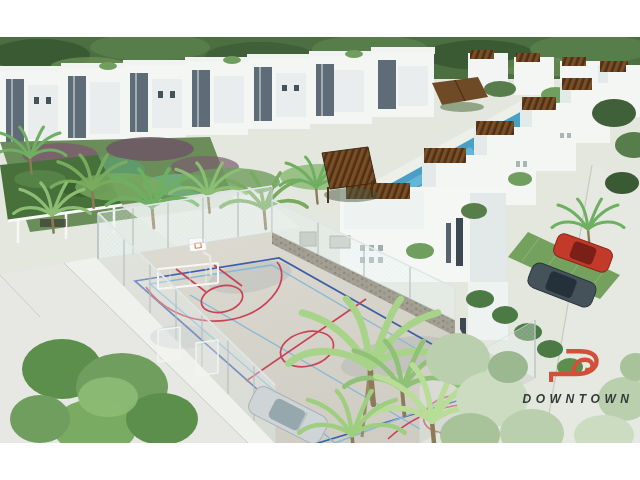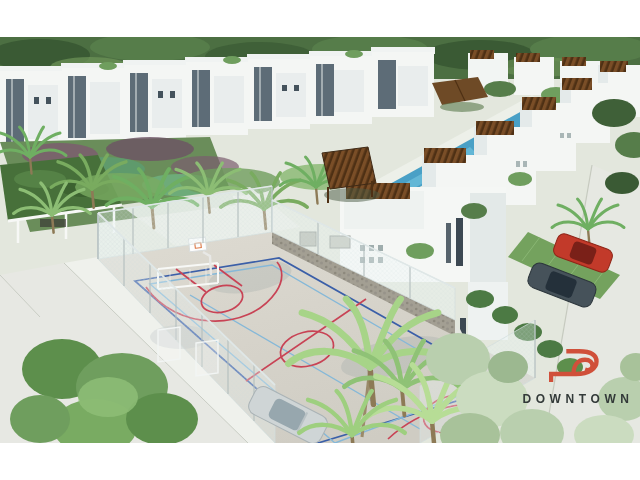--- a/index.html
+++ b/index.html
@@ -1,17 +1,17 @@
 <!DOCTYPE html>
 <html style="--canvas-bg: #ffffff; --tree-band: #4c6f42; --vegetation: #6f9e5e; --house-white: #f4f6f4; --house-shade: #e4eaea; --slate-panel: #5d6c77; --court-surface: #d8d5cc; --court-line-red: #c84355; --court-line-blue: #3b5fa8; --court-line-lightblue: #85b8d8; --pool-blue: #49a0c6; --pergola-brown: #7a4e27; --street: #e7e8e3; --stone-wall: #a39f93; --logo-accent: #d0503a; --logo-text: #333a39;"><head>
 <meta charset="utf-8">
 <style>
   html,body{margin:0;padding:0;background:#888;}
   .stage{position:relative;width:640px;height:480px;background:#ffffff;overflow:hidden;
-         font-family:"Liberation Sans",sans-serif;}
+         font-family:"Liberation Sans",sans-serif;font-style:italic;}
   .bar{position:absolute;left:0;width:640px;background:#ffffff;}
   .bar.top{top:0;height:37px;}
   .bar.bottom{top:443px;height:37px;}
   .scene{position:absolute;left:0;top:37px;width:640px;height:406px;}
   svg{display:block;}
   .logo{position:absolute;left:518px;top:349px;width:116px;text-align:center;}
   .logo-d{display:block;margin:0 auto;}
   .logo-d path{fill:none;stroke:var(--logo-accent,#d0503a);stroke-width:4.4;
                stroke-linecap:butt;stroke-linejoin:miter;}
   .logo-text{margin-top:1px;font-size:12px;font-weight:bold;letter-spacing:4.6px;

